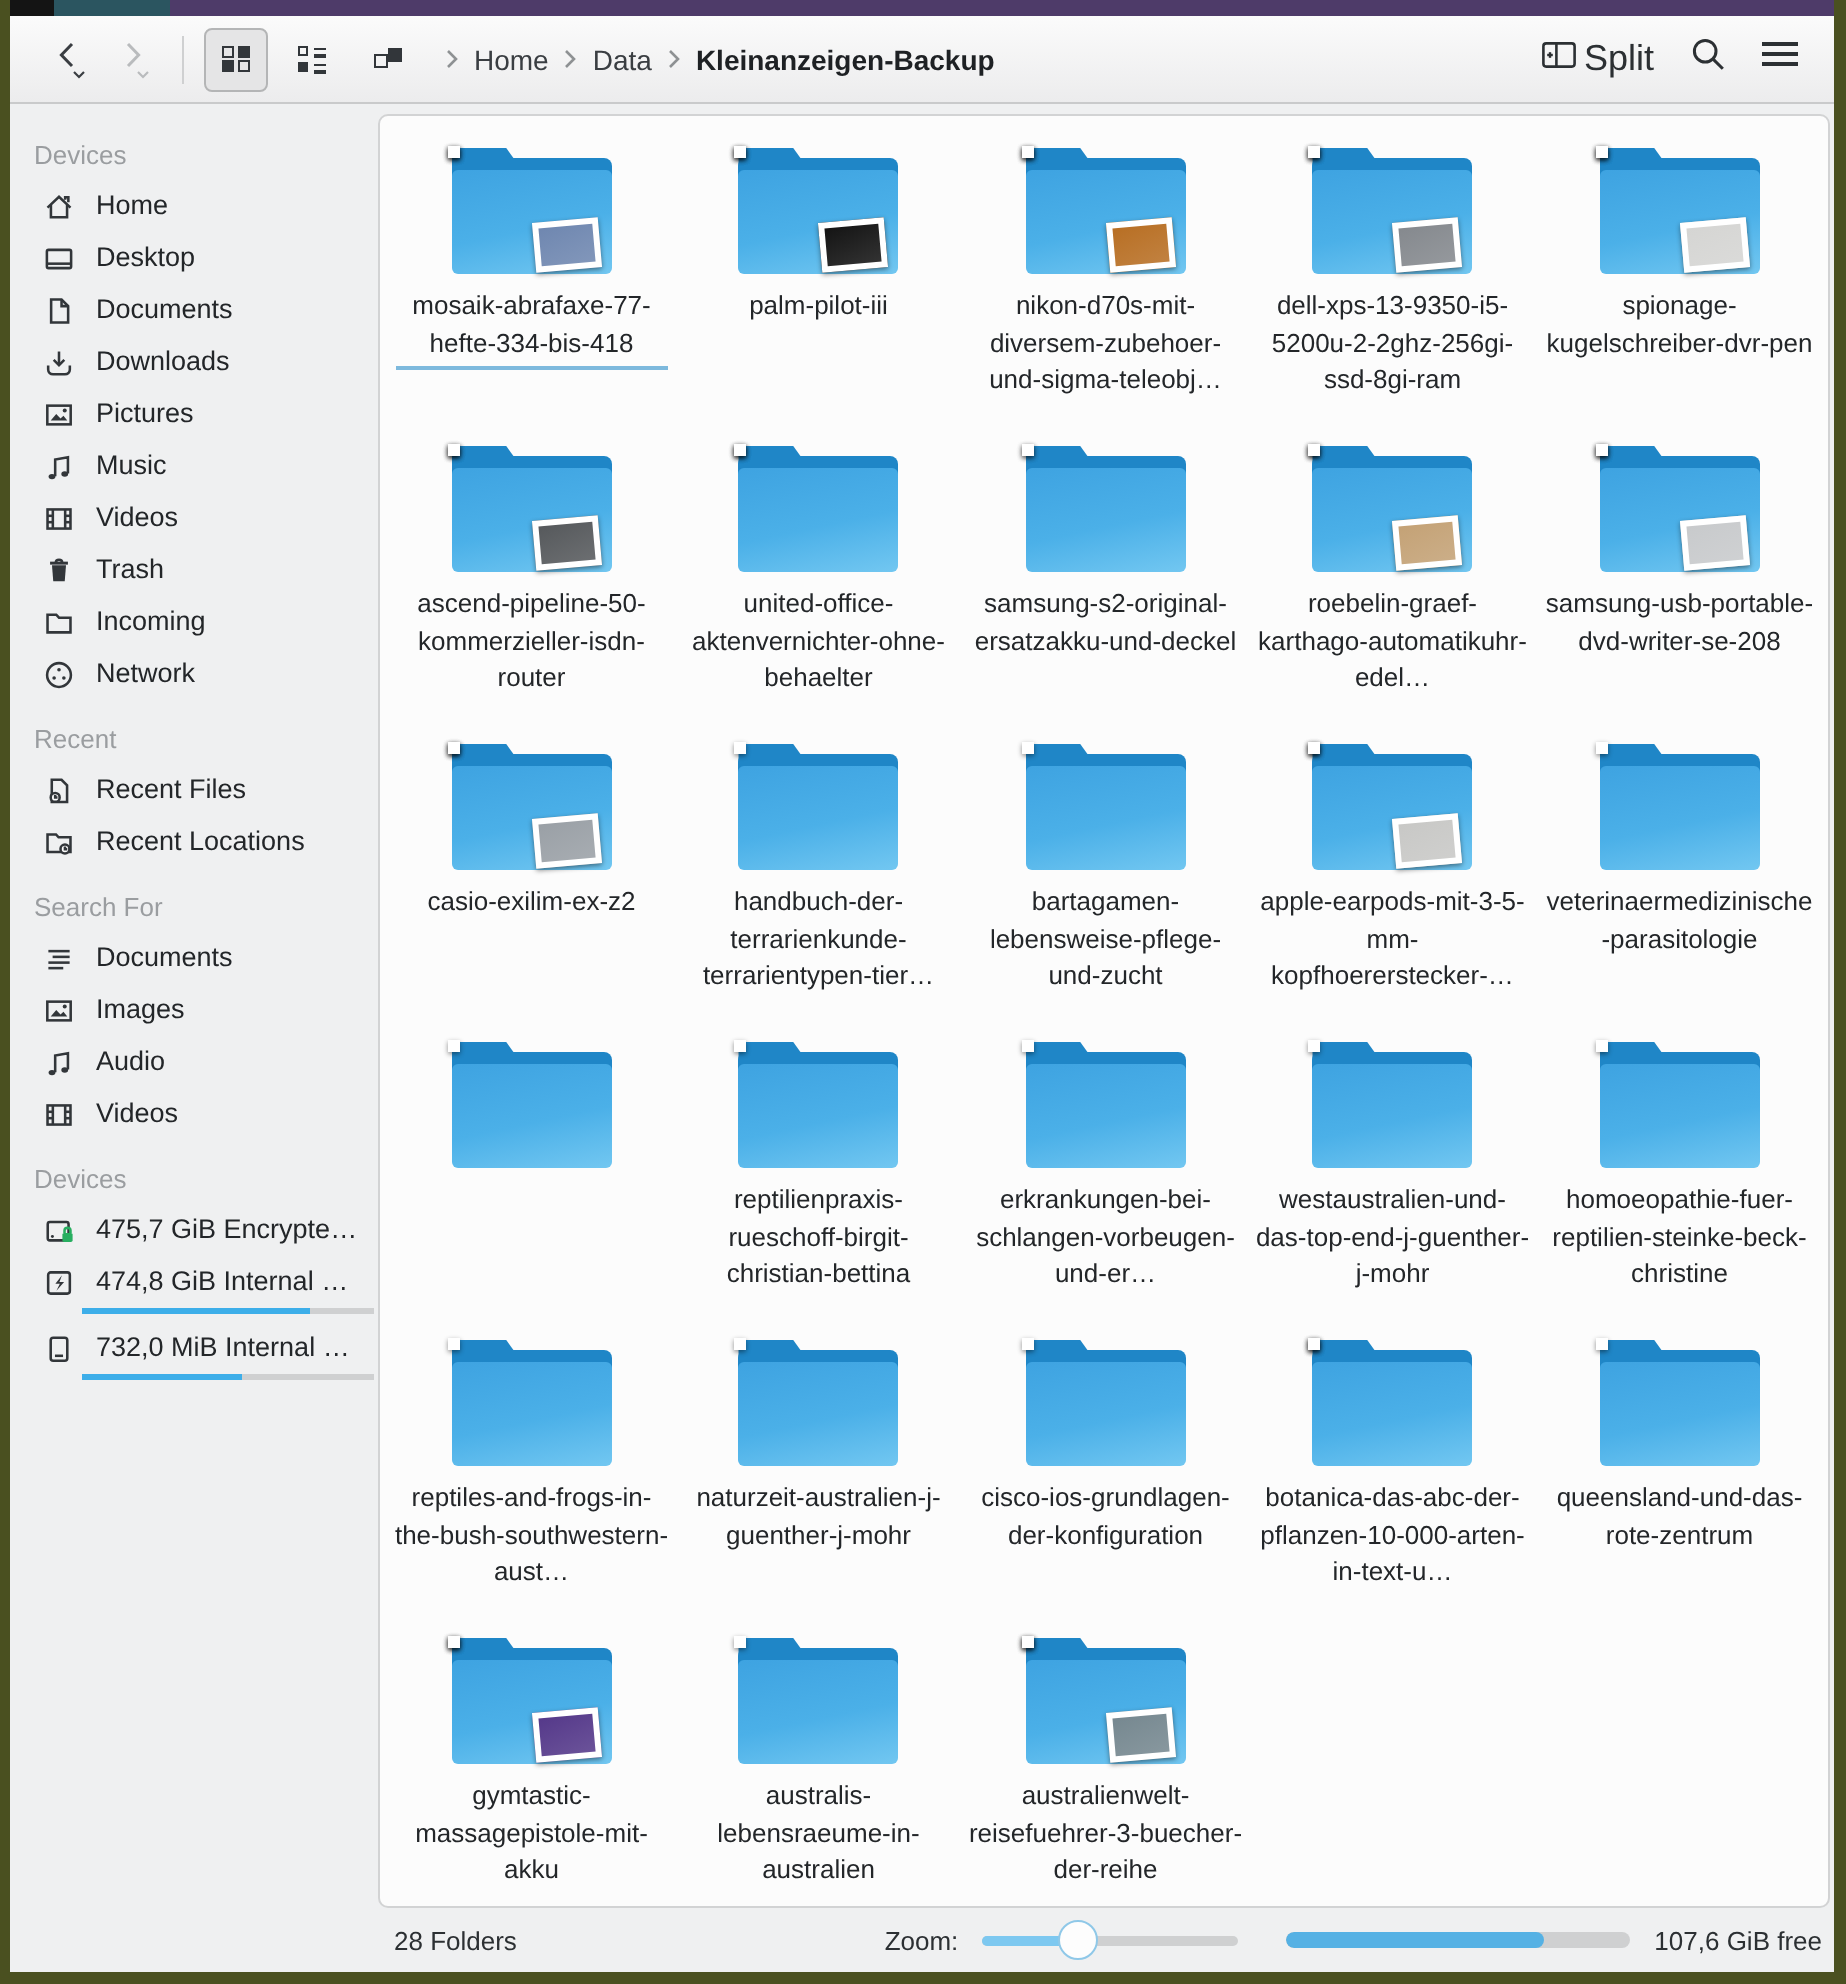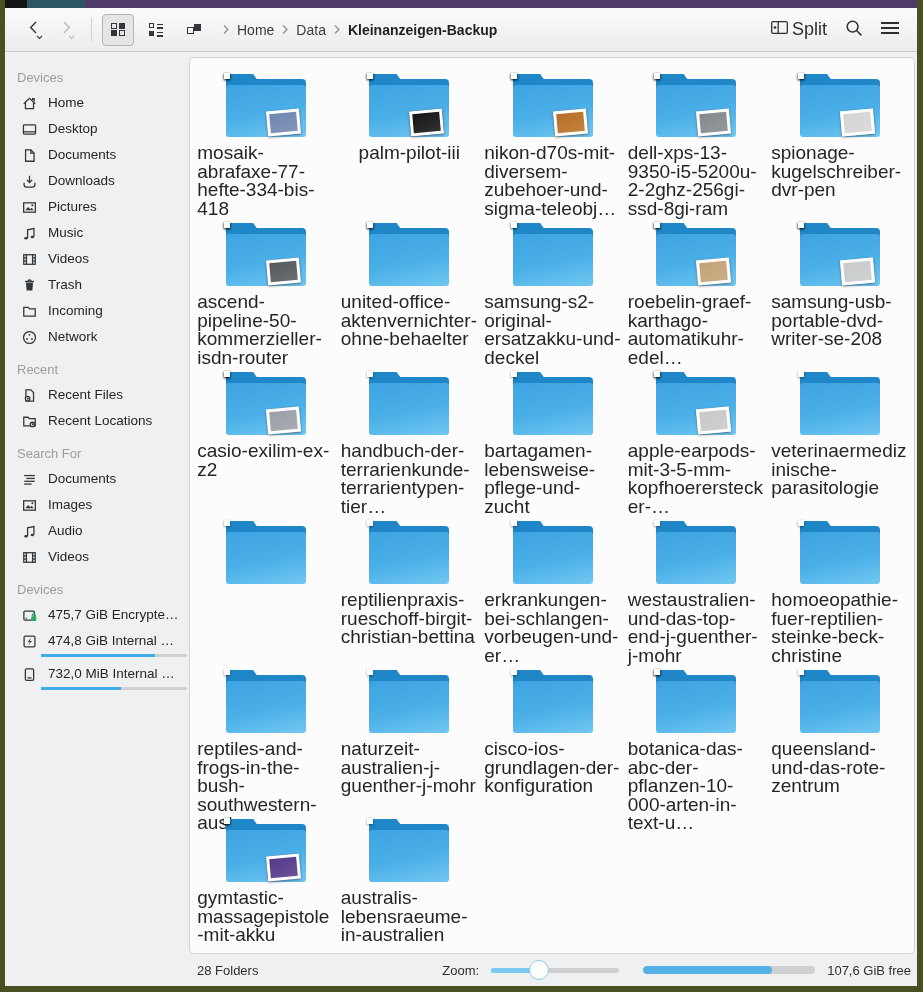--- a/index.html
+++ b/index.html
@@ -51,21 +51,21 @@
   .t4 .th:nth-child(1){left:4px;top:12px;width:36px;height:27px;transform:rotate(-6deg);}
   .t4 .th:nth-child(2){left:45px;top:9px;width:31px;height:29px;transform:rotate(7deg);}
   .t4 .th:nth-child(3){left:2px;top:39px;width:34px;height:23px;transform:rotate(4deg);}
   .t4 .th:nth-child(4){left:43px;top:37px;width:33px;height:25px;transform:rotate(-5deg);}
   .t1 .th:nth-child(1){left:24px;top:8px;width:36px;height:47px;transform:rotate(-6deg);}
   .t2 .th:nth-child(1){left:22px;top:7px;width:23px;height:27px;transform:rotate(-5deg);}
   .t2 .th:nth-child(2){left:26px;top:33px;width:23px;height:25px;transform:rotate(4deg);}
   .t3 .th:nth-child(1){left:7px;top:10px;width:33px;height:26px;transform:rotate(-5deg);}
   .t3 .th:nth-child(2){left:48px;top:7px;width:24px;height:31px;transform:rotate(6deg);}
   .t3 .th:nth-child(3){left:10px;top:38px;width:28px;height:23px;transform:rotate(3deg);}
-  .fname{margin-top:7px;font-size:19px;line-height:18.5px;max-width:137px;
+  .fname{margin-top:7px;font-size:13px;line-height:18.5px;text-align:center;max-width:137px;
          overflow-wrap:break-word;word-wrap:break-word;}
   .fline{width:136px;height:2px;background:#7db9dd;margin-top:2px;}
   
   .statusbar{height:30px;flex:none;display:flex;align-items:center;font-size:13px;color:#2c3033;
              padding:0 6px 2px 192px;gap:12px;}
   .sb-spacer{flex:1;}
   .slider{position:relative;width:128px;height:20px;}
   .slider .track{position:absolute;left:0;right:0;top:8px;height:5px;border-radius:3px;background:#cfd0d1;}
   .slider .fill{position:absolute;left:0;top:8px;height:5px;border-radius:3px;background:#7dc8f0;}
   .slider .knob{position:absolute;top:0;width:20px;height:20px;border-radius:50%;background:#fdfdfd;border:1.5px solid #8fc8e8;}
@@ -672,20 +672,32 @@
           </div>
           <div class="fitem">
             <div class="fico t1">
               <div class="ftab"></div>
               <div class="fback"></div>
               <div class="fbody"></div>
               <div class="th" style="background: linear-gradient(160deg, rgb(60, 74, 68), rgba(255, 255, 255, 0.18) 140%), rgb(60, 74, 68);"></div>
             </div>
             <div class="fname">australis-lebensraeume-in-australien</div>
           </div>
+          <div class="fitem">
+            <div class="fico t4">
+              <div class="ftab"></div>
+              <div class="fback"></div>
+              <div class="fbody"></div>
+              <div class="th" style="background: linear-gradient(160deg, rgb(118, 136, 144), rgba(255, 255, 255, 0.18) 140%), rgb(118, 136, 144);"></div>
+              <div class="th" style="background: linear-gradient(160deg, rgb(87, 138, 122), rgba(255, 255, 255, 0.18) 140%), rgb(87, 138, 122);"></div>
+              <div class="th" style="background: linear-gradient(160deg, rgb(138, 104, 74), rgba(255, 255, 255, 0.18) 140%), rgb(138, 104, 74);"></div>
+              <div class="th" style="background: linear-gradient(160deg, rgb(73, 90, 138), rgba(255, 255, 255, 0.18) 140%), rgb(73, 90, 138);"></div>
+            </div>
+            <div class="fname">australienwelt-reisefuehrer-3-buecher-der-reihe</div>
+          </div>
         </div>
     </main>
   </div>
 
   <div class="statusbar">
     <span>28 Folders</span>
     <div class="sb-spacer"></div>
     <span>Zoom:</span>
     <div class="slider">
       <div class="track"></div>

